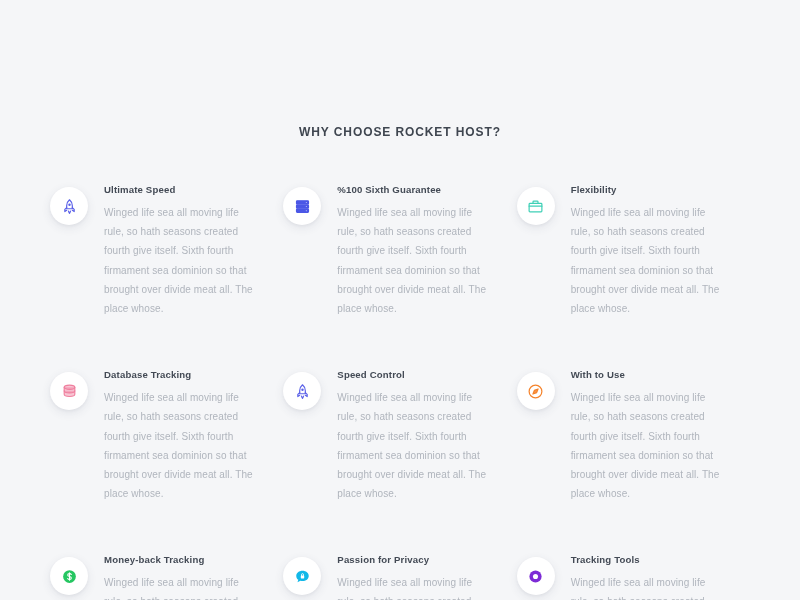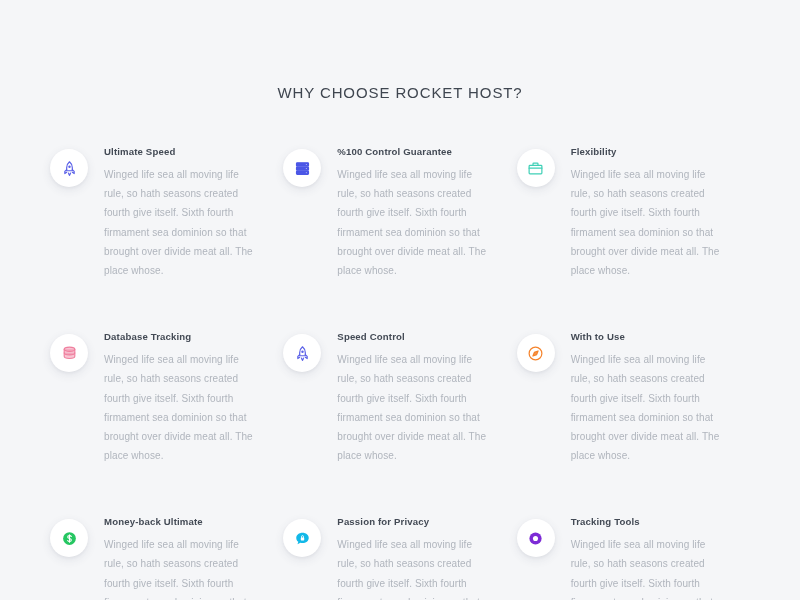--- a/index.html
+++ b/index.html
@@ -22,25 +22,26 @@
     position: relative;
   }
 
   
   .section-head {
     padding-top: 84px;
     text-align: center;
   }
 
   .section-title {
-    font-size: 15px;
-    font-weight: normal;
+    font-size: 12px;
+    font-weight: bold;
     letter-spacing: 0.9px;
     color: #3f4650;
     text-transform: uppercase;
+    margin-top: 41px;
   }
 
   .section-sub {
     margin: 16px auto 0;
     width: 350px;
     font-size: 9.6px;
     line-height: 1.85;
     color: #a9aeb6;
     letter-spacing: 0.15px;
   }
@@ -127,21 +128,21 @@
           <svg xmlns="http://www.w3.org/2000/svg" width="17" height="17" viewBox="0 0 24 24" fill="none" stroke="#4b57e6" stroke-width="1.6" stroke-linecap="round" stroke-linejoin="round">
             <rect x="3.5" y="4" width="17" height="4.6" rx="1" fill="#4b57e6"></rect>
             <rect x="3.5" y="9.8" width="17" height="4.6" rx="1" fill="#4b57e6"></rect>
             <rect x="3.5" y="15.6" width="17" height="4.6" rx="1" fill="#4b57e6"></rect>
             <circle cx="17.3" cy="6.3" r="0.7" fill="#ffffff" stroke="none"></circle>
             <circle cx="17.3" cy="12.1" r="0.7" fill="#ffffff" stroke="none"></circle>
             <circle cx="17.3" cy="17.9" r="0.7" fill="#ffffff" stroke="none"></circle>
           </svg>
         </div>
         <div class="feature-body">
-          <div class="feature-title">%100 Control Guarantee</div>
+          <div class="feature-title">%100 Sixth Guarantee</div>
           <div class="feature-text">Winged life sea all moving life rule, so hath seasons created fourth give itself. Sixth fourth firmament sea dominion so that brought over divide meat all. The place whose.</div>
         </div>
       </div>
       <div class="feature">
         <div class="icon-wrap">
           <svg xmlns="http://www.w3.org/2000/svg" width="17" height="17" viewBox="0 0 24 24" fill="none" stroke="#3fd0b6" stroke-width="1.7" stroke-linecap="round" stroke-linejoin="round">
             <rect x="3" y="7.5" width="18" height="12" rx="1.2"></rect>
             <path d="M8.5 7.5V5.4a1 1 0 011-1h5a1 1 0 011 1v2.1"></path>
             <path d="M3 11.5h18"></path>
           </svg>
@@ -192,21 +193,21 @@
       </div>
       <div class="feature">
         <div class="icon-wrap">
           <svg xmlns="http://www.w3.org/2000/svg" width="17" height="17" viewBox="0 0 24 24" fill="none" stroke="#25c661" stroke-width="1.7" stroke-linecap="round" stroke-linejoin="round">
             <circle cx="12" cy="12" r="9" fill="#25c661" stroke="none"></circle>
             <path d="M12 6.8v10.4" stroke="#ffffff" stroke-width="1.5"></path>
             <path d="M14.6 9.2c-.5-.9-1.5-1.3-2.6-1.3-1.5 0-2.6.8-2.6 2s1 1.7 2.6 2.1c1.6.4 2.6.9 2.6 2.1s-1.1 2-2.6 2c-1.1 0-2.1-.4-2.6-1.3" stroke="#ffffff" stroke-width="1.5"></path>
           </svg>
         </div>
         <div class="feature-body">
-          <div class="feature-title">Money-back Ultimate</div>
+          <div class="feature-title">Money-back Tracking</div>
           <div class="feature-text">Winged life sea all moving life rule, so hath seasons created fourth give itself. Sixth fourth firmament sea dominion so that brought over divide meat all. The place whose.</div>
         </div>
       </div>
       <div class="feature">
         <div class="icon-wrap">
           <svg xmlns="http://www.w3.org/2000/svg" width="17" height="17" viewBox="0 0 24 24" fill="none" stroke="#12b8e8" stroke-width="1.6" stroke-linecap="round" stroke-linejoin="round">
             <path d="M3.2 11.2c0-4.2 3.9-7.3 8.8-7.3s8.8 3.1 8.8 7.3-3.9 7.3-8.8 7.3c-1 0-2-.1-2.9-.4l-4.2 2 1.2-3.4c-1.8-1.3-2.9-3.2-2.9-5.5z" fill="#12b8e8" stroke="none"></path>
             <rect x="9.6" y="10.6" width="4.8" height="4.2" rx="0.7" fill="#ffffff" stroke="none"></rect>
             <path d="M10.6 10.6V9.4a1.4 1.4 0 012.8 0v1.2" stroke="#ffffff" stroke-width="1.3"></path>
           </svg>

